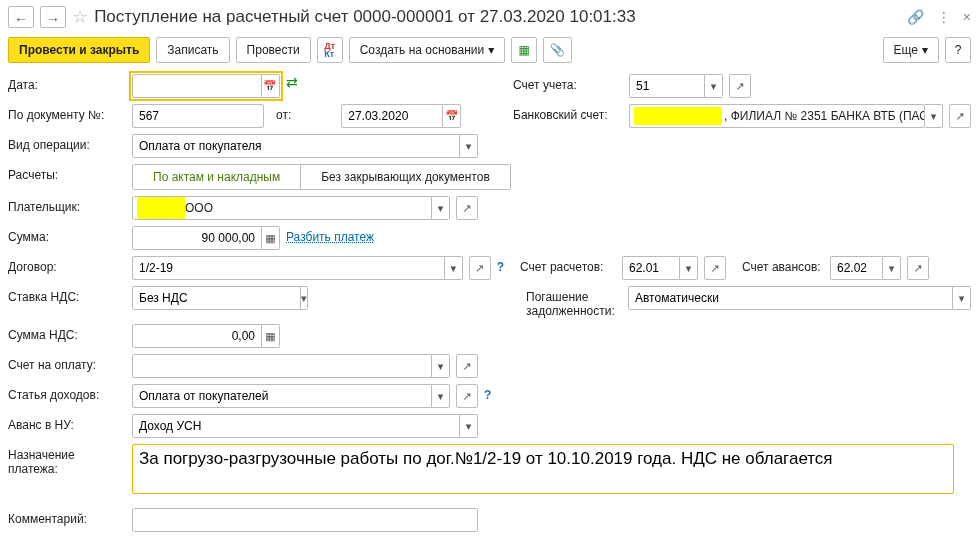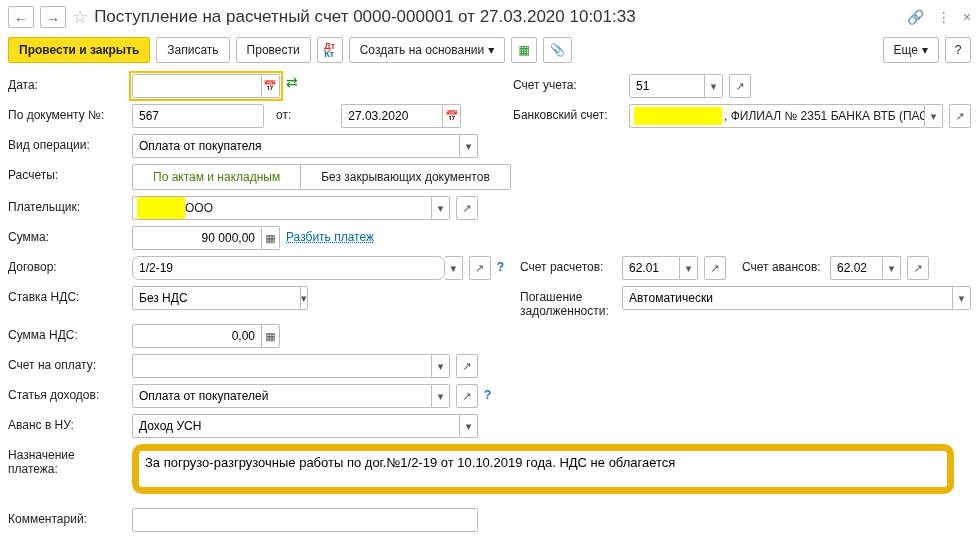--- a/index.html
+++ b/index.html
@@ -161,26 +161,26 @@
     display: inline-flex;
     align-items: center;
     border-radius:1px;
   }
   .combo {
     display: flex;
   }
   .combo input { border-radius: 2px 0 0 2px; }
   .combo .dd { border-left: none; border-radius: 0 2px 2px 0; }
   .textarea {
-    border: 7px solid #eab308;
+    border: 1px solid #eab308;
     height: 50px;
     padding: 4px 6px;
-    font-size: 13px;
+    font-size: 17px;
     resize: none;
-    border-radius: 10px;
+    border-radius: 2px;
     font-family: inherit;
   }
   .dtk {
     font-size: 9px;
     line-height: 8px;
     font-weight: bold;
   }
   .dtk .d { color: #c33; }
   .dtk .k { color: #1a6fb8; }
   .bank-input {
@@ -311,21 +311,21 @@
     <div class="icon-btn dd">▦</div>
   </div>
   <span class="link">Разбить платеж</span>
 </div>
 
 <div class="two-col" style="gap:16px;">
   <div style="width:496px;">
     <div class="form-row">
       <div class="label">Договор:</div>
       <div class="combo" style="flex:1;">
-        <input type="text" style="flex: 1 1 0%; border-radius: 7px;" value="1/2-19">
+        <input type="text" style="flex: 1 1 0%;" value="1/2-19">
         <div class="icon-btn dd">▾</div>
       </div>
       <div class="icon-btn">↗</div>
       <span class="qmark">?</span>
     </div>
     <div class="form-row">
       <div class="label">Ставка НДС:</div>
       <div class="combo" style="width:152px;">
         <input type="text" style="flex: 1 1 0%;" value="Без НДС">
         <div class="icon-btn dd">▾</div>
@@ -341,21 +341,21 @@
       </div>
       <div class="icon-btn">↗</div>
       <div class="label" style="width:92px;padding-left:10px;">Счет авансов:</div>
       <div class="combo">
         <input type="text" style="width: 53px;" value="62.02">
         <div class="icon-btn dd">▾</div>
       </div>
       <div class="icon-btn">↗</div>
     </div>
     <div class="form-row">
-      <div class="label" style="width:96px;">Погашение задолженности:</div>
+      <div class="label" style="width:96px;margin-left:6px;">Погашение задолженности:</div>
       <div class="combo" style="flex:1;">
         <input type="text" style="flex: 1 1 0%;" value="Автоматически">
         <div class="icon-btn dd">▾</div>
       </div>
     </div>
   </div>
 </div>
 
 <div class="form-row">
   <div class="label">Сумма НДС:</div>

